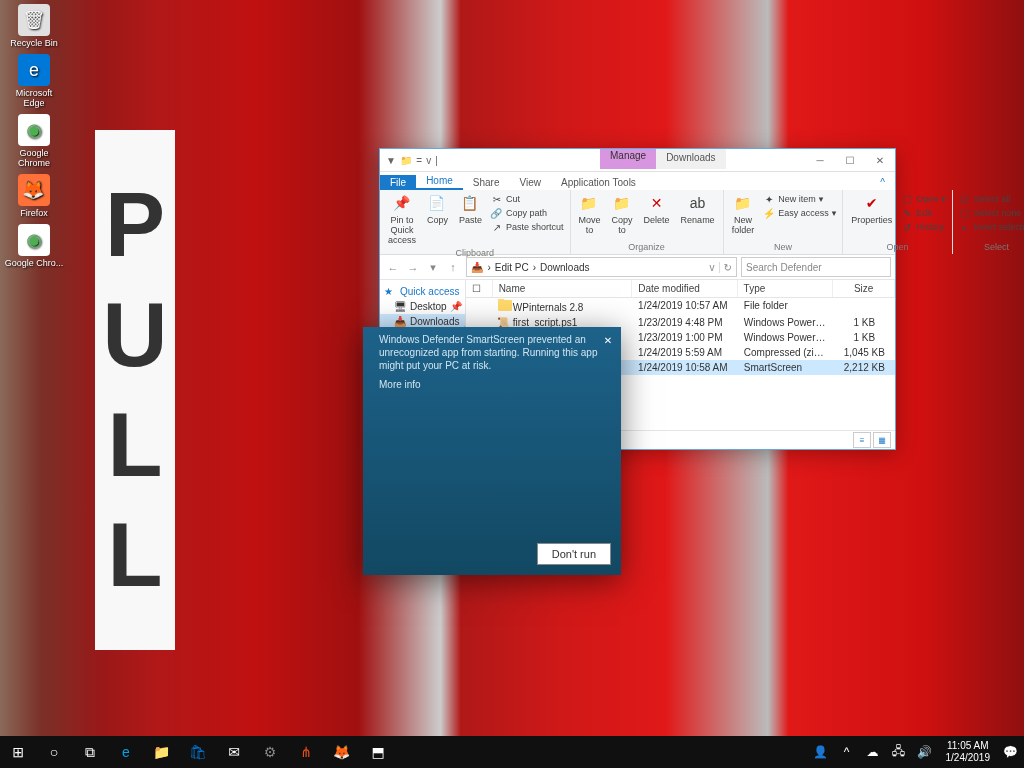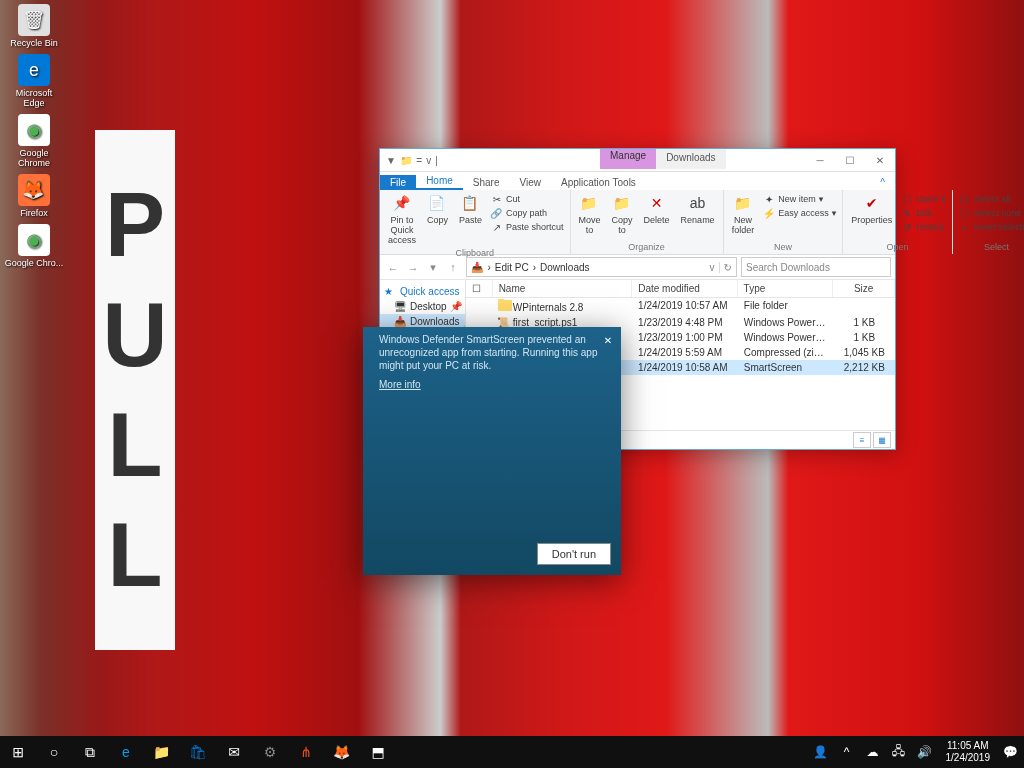--- a/index.html
+++ b/index.html
@@ -53,21 +53,21 @@
 .frow{display:flex;font-size:10px;color:#333;padding:1px 0;cursor:pointer}
 .frow.sel{background:#cce8ff}
 .frow div{padding:1px 6px;overflow:hidden;white-space:nowrap;text-overflow:ellipsis}
 .frow .ic{width:12px;display:inline-block;margin-right:3px}
 .statusbar{position:absolute;bottom:0;left:0;right:0;height:18px;border-top:1px solid #e5e5e5;display:flex;align-items:center;justify-content:flex-end;padding:0 4px;gap:2px}
 .statusbar span{width:16px;height:14px;border:1px solid #ccc;font-size:8px;display:flex;align-items:center;justify-content:center;color:#1979ca;cursor:pointer}
 .smartscreen{position:absolute;left:363px;top:327px;width:258px;height:248px;background:#1b5a7a;background:linear-gradient(#1d628a,#124862);color:#fff;box-shadow:0 6px 30px rgba(0,0,0,.5);font-size:10px}
 .smartscreen .close{position:absolute;top:4px;right:4px;width:18px;height:18px;display:flex;align-items:center;justify-content:center;cursor:pointer;color:#fff;font-size:10px}
 .smartscreen h1{font-size:16px;font-weight:400;margin:14px 16px 8px}
 .smartscreen p{margin:6px 16px;font-size:10px;line-height:1.3;color:#d0e5f0}
-.smartscreen .more{text-decoration:underline;cursor:pointer}
+.smartscreen .more{cursor:pointer}
 .smartscreen .btnrow{position:absolute;bottom:10px;right:10px}
 .smartscreen button{background:#fff;color:#333;border:1px solid #888;padding:4px 14px;font-size:11px;cursor:pointer}
 .folder-ic{width:14px;height:11px;background:#ffd96b;border-radius:1px;display:inline-block;position:relative}
 .folder-ic::before{content:"";position:absolute;top:-2px;left:0;width:6px;height:2px;background:#ffd96b;border-radius:1px 1px 0 0}
 </style>
 </head>
 <body>
 
 <div class="desktop">
 
@@ -229,21 +229,21 @@
       </div>
       <div class="pathbox">
         <span>📥</span>
         <span>›</span>
           <span>Edit PC</span>
         <span>›</span>
           <span>Downloads</span>
         <span style="margin-left:auto;color:#888">v</span>
         <span style="color:#888;border-left:1px solid #ddd;padding-left:4px">↻</span>
       </div>
-      <div class="searchbox">Search Downloads</div>
+      <div class="searchbox">Search Defender</div>
     </div>
 
     <div class="explorer-body">
       <div class="navpane">
         <div class="navitem hdr">
             <span class="ic">★</span>
             <span>Quick access</span>
           </div>
         <div class="navitem">
             <span class="ic">🖥</span>

